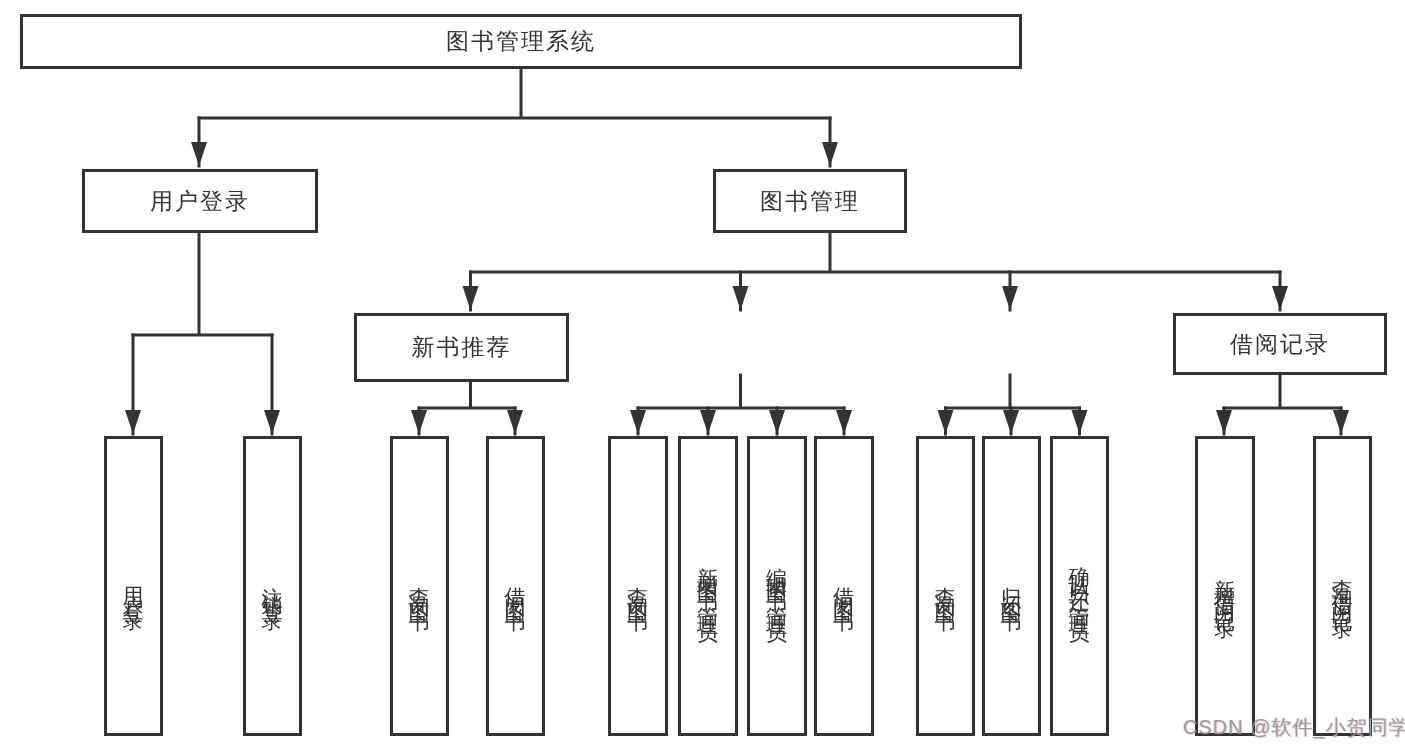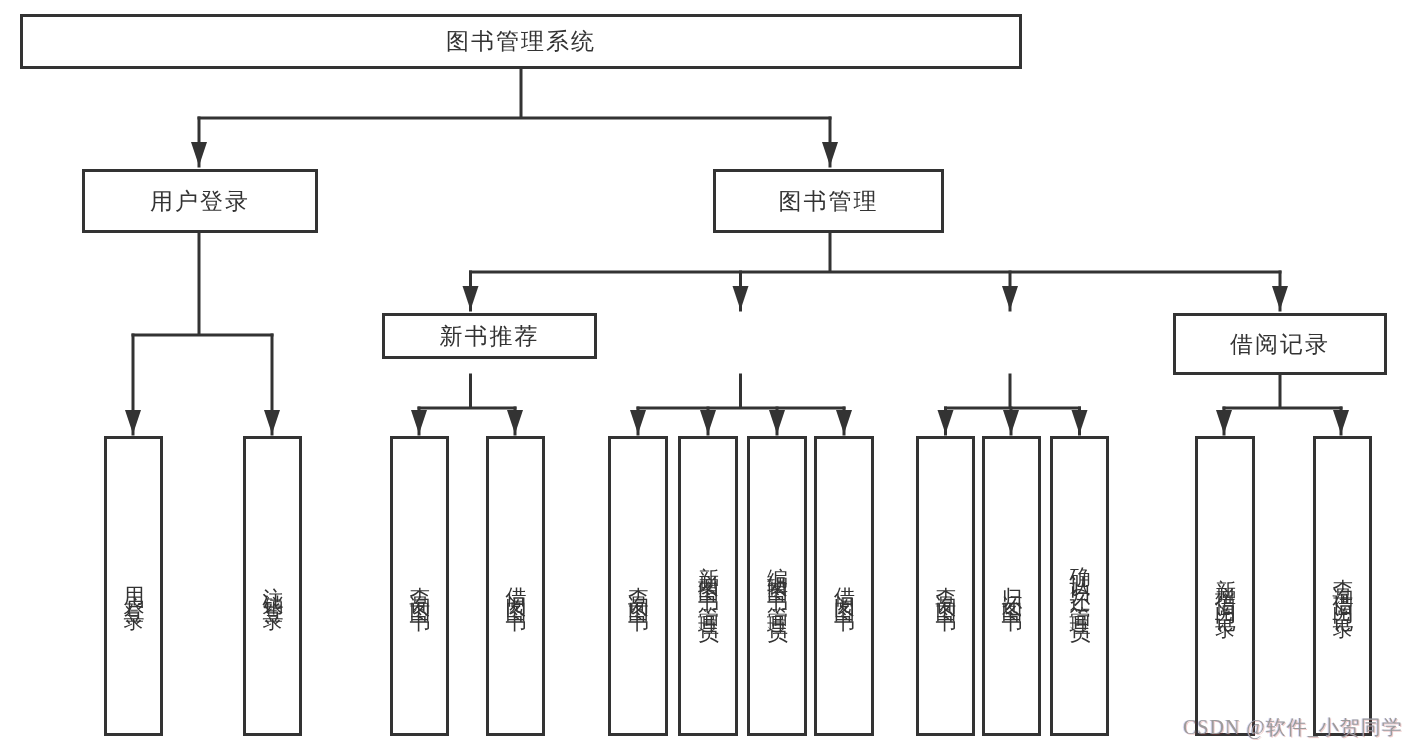--- a/index.html
+++ b/index.html
@@ -1,21 +1,21 @@
 <!DOCTYPE html>
 <html><head>
 <meta charset="utf-8">
 <style>
   html, body { margin: 0; padding: 0; background: #ffffff; }
   #stage {
     position: relative;
     width: 1405px;
     height: 747px;
     background: #ffffff;
-    font-family: Liberation Serif, serif;
+    font-family: Liberation Sans, sans-serif;
     overflow: hidden;
     text-align: center;
   }
   #connectors {
     position: absolute;
     left: 0; top: 0;
     width: 1405px; height: 747px;
   }
   .box {
     position: absolute;
@@ -37,23 +37,23 @@
     text-orientation: mixed;
     font-size: 21px;
     letter-spacing: 8px;
     line-height: 1;
     white-space: nowrap;
   }
   
   .n-root   { left: 20px;   top: 14px;  width: 1002px; height: 55px; }
   
   .n-l2a    { left: 82px;   top: 169px; width: 236px;  height: 64px; }
-  .n-l2b    { left: 713px;  top: 169px; width: 231px;  height: 64px; }
-  
-  .n-l3a    { left: 382px;  top: 313px; width: 215px;  height: 46px; }
+  .n-l2b    { left: 713px;  top: 169px; width: 194px;  height: 64px; }
+  
+  .n-l3a    { left: 354px;  top: 313px; width: 215px;  height: 69px; }
   .n-l3b    { left: 633px;  top: 313px; width: 215px;  height: 62px; }
   .n-l3c    { left: 903px;  top: 313px; width: 214px;  height: 62px; }
   .n-l3d    { left: 1173px; top: 313px; width: 214px;  height: 62px; }
   
   .leaf     { top: 436px; height: 300px; width: 59px; }
   .lf0  { left: 104px; }
   .lf1  { left: 243px; }
   .lf2  { left: 390px; }
   .lf3  { left: 486px; }
   .lf4  { left: 608px; width: 60px; }

